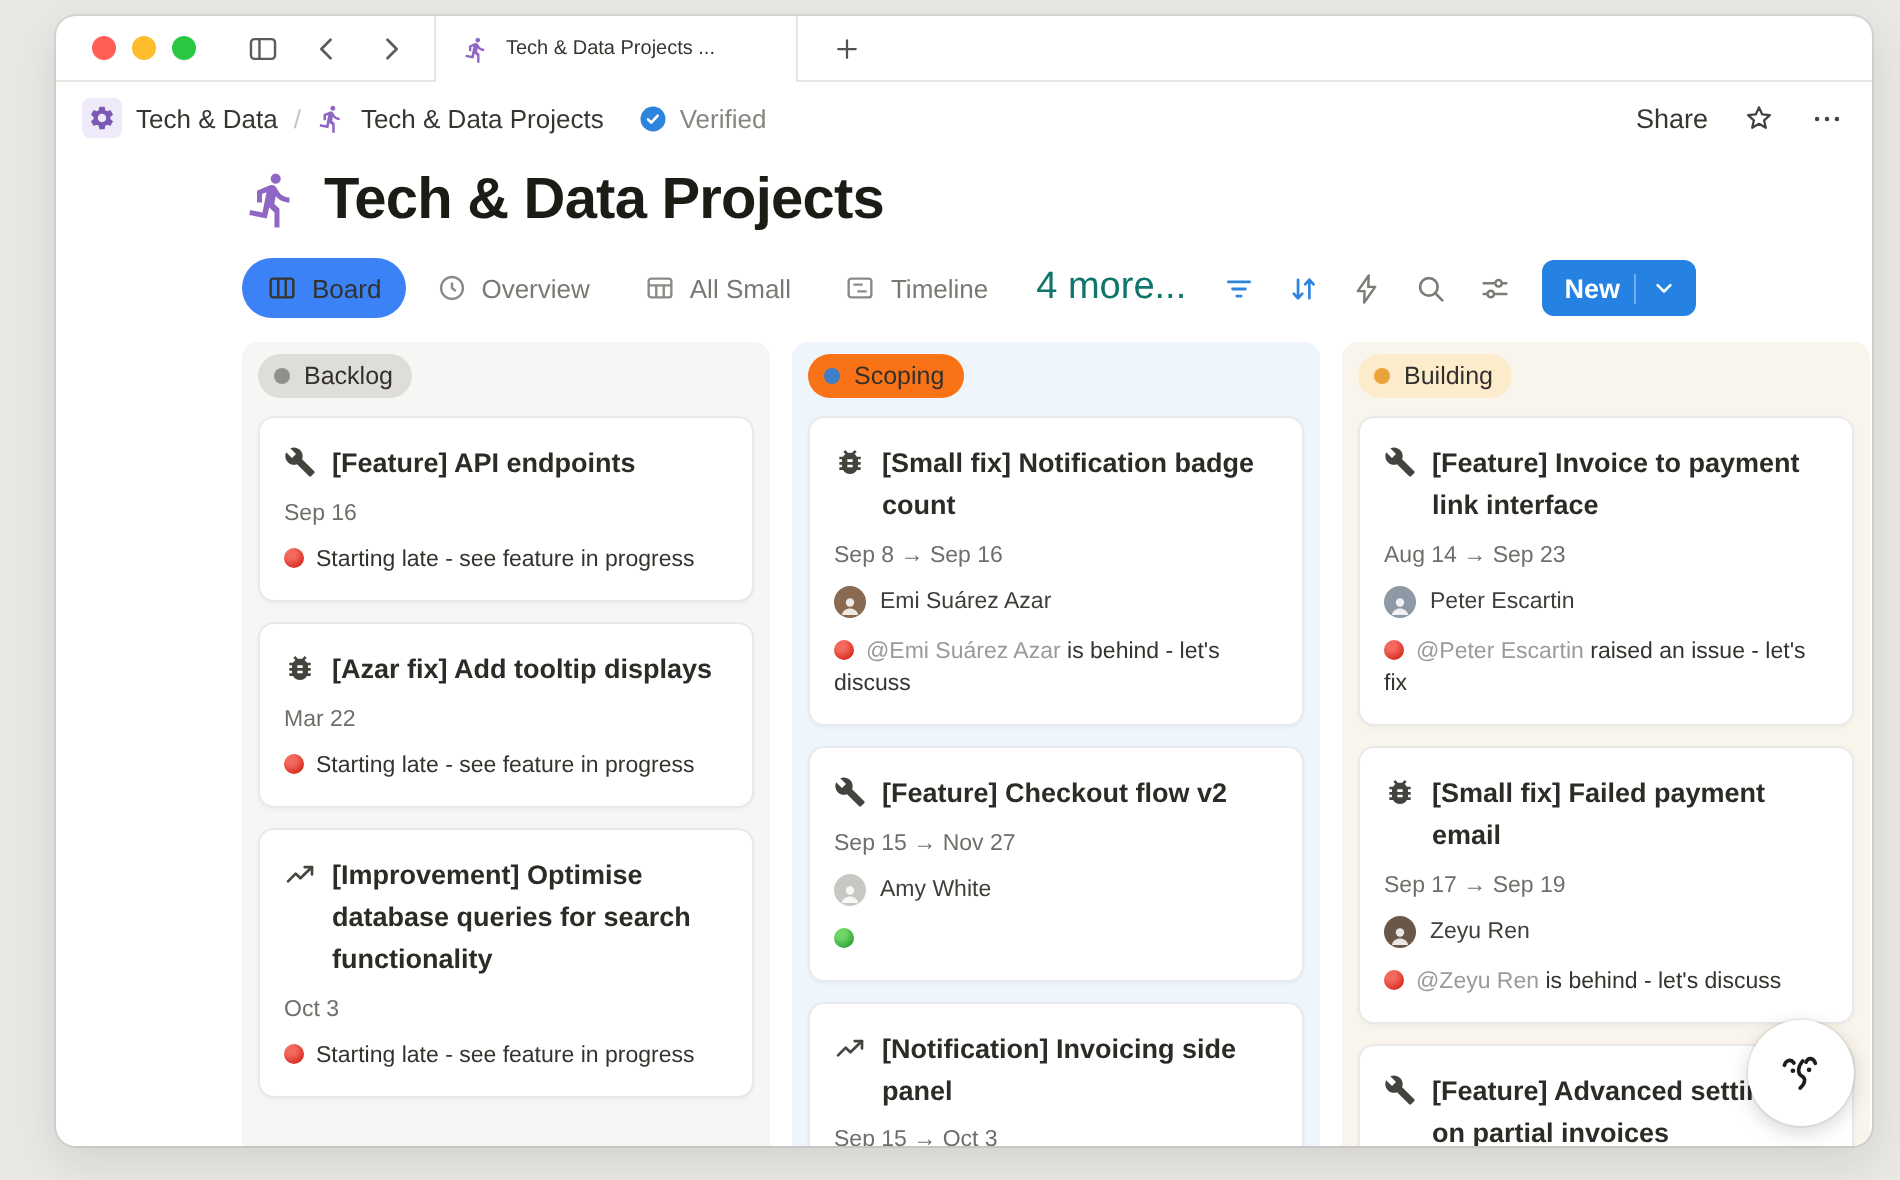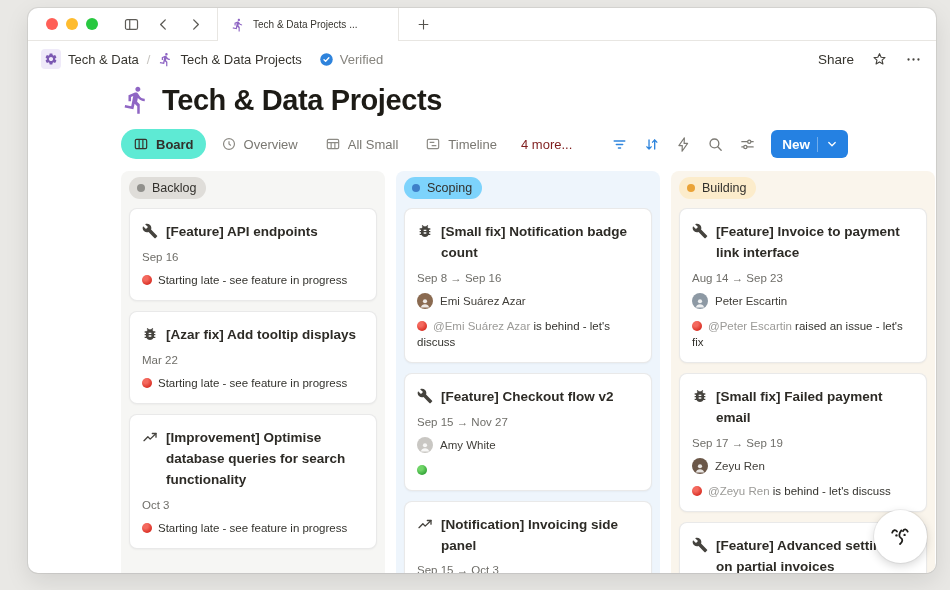--- a/index.html
+++ b/index.html
@@ -51,44 +51,44 @@
   
   .title-row { margin:6px 0 0 93px; display:flex; align-items:center; gap:11px; }
   .title-row svg.runner { width:30px; height:30px; fill:#8f66c4; }
   h1.page-title { font-size:29px; font-weight:700; color:#1d1b16; letter-spacing:-.4px; line-height:34px; }
 
   
   .views-row { margin:12px 88px 0 93px; height:30px; display:flex; align-items:center; }
   .vtab { display:flex; align-items:center; gap:7px; height:30px; padding:0 12px; border-radius:15px;
           font-size:13px; font-weight:500; color:#7a7872; margin-right:3px; cursor:pointer; }
   .vtab svg { width:16px; height:16px; color:#8d8b85; }
-  .vtab.active { background:#5eead4; color:#32312c; font-weight:700; }
+  .vtab.active { background:#3b82f6; color:#32312c; font-weight:400; }
   .vtab.active svg { color:#37352f; }
-  .more-label { font-size:13px; color:#7f1d1d; margin-left:9px; cursor:pointer; }
+  .more-label { font-size:19px; color:#0f766e; margin-left:9px; cursor:pointer; }
   .views-right { margin-left:auto; display:flex; align-items:center; gap:8px; }
   .tool-btn { width:24px; height:24px; display:flex; align-items:center; justify-content:center; cursor:pointer; }
   .tool-btn svg { width:17px; height:17px; }
   .blue-ic { color:#2f85dd; }
   .gray-ic { color:#7d7b75; }
   .new-btn { display:flex; align-items:center; height:28px; margin-left:4px; background:#2581e2; color:#fff;
              border-radius:6px; padding:0 5px 0 11px; gap:7px; cursor:pointer; }
   .new-btn .lbl { font-size:13.5px; font-weight:600; }
   .new-sep { width:1px; height:15px; background:rgba(255,255,255,.35); }
   .new-btn svg { width:14px; height:14px; margin-right:4px; }
 
   
   .board { margin:12px 0 0 93px; height:402px; display:flex; gap:11px; overflow:hidden; }
   .col { flex:0 0 264px; width:264px; border-radius:8px; padding:6px 8px; min-height:480px; }
   .col-backlog { background:#f6f6f4; }
   .col-scoping { background:#eef5fc; }
   .col-building { background:#faf5ec; }
   .pill { display:inline-flex; align-items:center; gap:7px; height:22px; padding:0 10px 0 8px;
           border-radius:11px; font-size:12.5px; font-weight:500; color:#32302c; }
   .col-backlog .pill { background:#dfddd9; }
-  .col-scoping .pill { background:#7dd3fc; }
+  .col-scoping .pill { background:#f97316; }
   .col-building .pill { background:#fceccb; }
   .pill-dot { width:8px; height:8px; border-radius:50%; }
   .col-backlog .pill-dot { background:#91908c; }
   .col-scoping .pill-dot { background:#3d7fc9; }
   .col-building .pill-dot { background:#eaa337; }
 
   .cards { margin-top:9px; display:flex; flex-direction:column; gap:10px; }
   .card { background:#fff; border-radius:8px; border:1px solid rgba(15,15,15,.09);
           box-shadow:0 1px 2px rgba(15,15,15,.04); padding:12px; cursor:pointer; }
   .card-top { display:flex; gap:8px; align-items:flex-start; }

